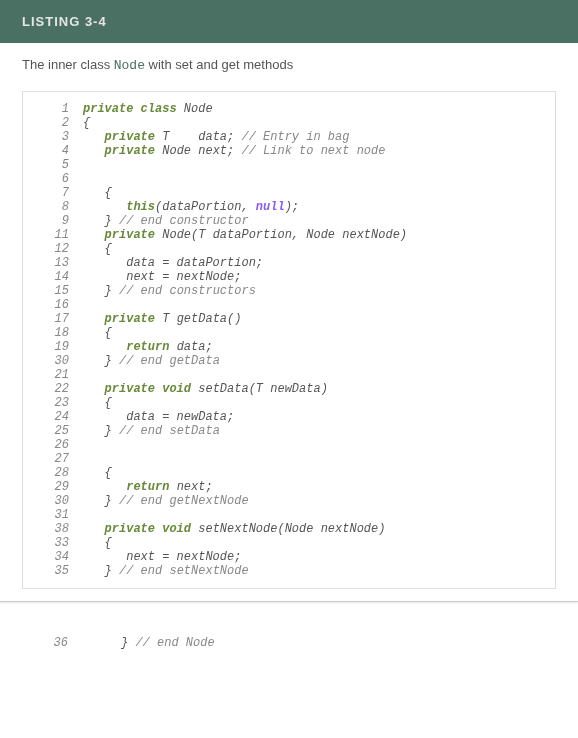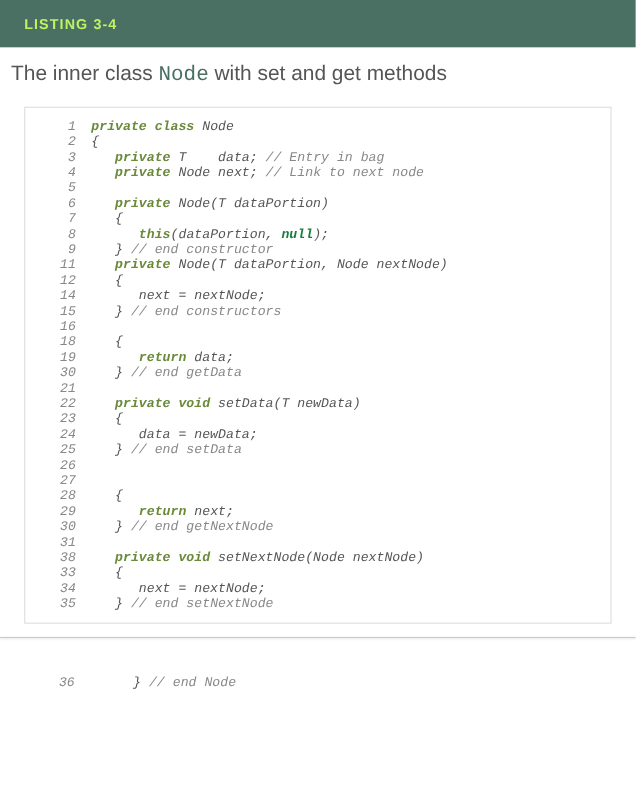--- a/index.html
+++ b/index.html
@@ -6,30 +6,30 @@
     margin: 0;
     padding: 0;
     font-family: Arial, Helvetica, sans-serif;
     font-size: 13px;
     color: #555;
     background: #fff;
     width: 578px;
   }
   .header {
     background: #4a6f63;
-    color: #bef264;
+    color: #e5e5e5;
     padding: 14px 22px;
     font-weight: 600;
     letter-spacing: 1px;
     font-size: 13px;
   }
   .caption {
-    padding: 14px 22px 18px 10px;
+    padding: 14px 22px 18px 22px;
     color: #555;
-    font-size: 19px;
+    font-size: 13px;
   }
   .inline-code {
     font-family: "Courier New", monospace;
     color: #4a6f63;
   }
   .code-block {
     margin: 0 22px 0 22px;
     border: 1px solid #ddd;
     background: #fff;
     padding: 10px 0 10px 0;
@@ -51,21 +51,21 @@
   }
   .code {
     font-family: "Courier New", monospace;
     font-style: italic;
     font-size: 12px;
     white-space: pre;
     color: #555;
   }
   .kw { color: #6a8a3a; font-weight: bold; }
   .comment { color: #888; }
-  .lit { color: #15803d; font-weight: bold; }
+  .lit { color: #8b5cf6; font-weight: bold; }
   .divider {
     margin: 12px 0 30px 0;
     border: none;
     border-top: 1px solid #ccc;
     box-shadow: 0 1px 2px rgba(0,0,0,0.15);
   }
   .after-block {
     margin: 0 22px;
   }
   .after-line {
@@ -102,21 +102,20 @@
     <div class="code-line">
       <span class="gutter">4</span>
       <span class="code"><span>   </span><span class="kw">private</span><span> Node next; </span><span class="comment">// Link to next node</span></span>
     </div>
     <div class="code-line">
       <span class="gutter">5</span>
       <span class="code">&nbsp;</span>
     </div>
     <div class="code-line">
       <span class="gutter">6</span>
-      <span class="code"><span>   </span><span class="kw">private</span><span> Node(T dataPortion)</span></span>
     </div>
     <div class="code-line">
       <span class="gutter">7</span>
       <span class="code"><span>   {</span></span>
     </div>
     <div class="code-line">
       <span class="gutter">8</span>
       <span class="code"><span>      </span><span class="kw">this</span><span>(dataPortion, </span><span class="lit">null</span><span>);</span></span>
     </div>
     <div class="code-line">
@@ -125,30 +124,38 @@
     </div>
     <div class="code-line">
       <span class="gutter">11</span>
       <span class="code"><span>   </span><span class="kw">private</span><span> Node(T dataPortion, Node nextNode)</span></span>
     </div>
     <div class="code-line">
       <span class="gutter">12</span>
       <span class="code"><span>   {</span></span>
     </div>
     <div class="code-line">
+      <span class="gutter">13</span>
+      <span class="code"><span>      data = dataPortion;</span></span>
+    </div>
+    <div class="code-line">
       <span class="gutter">14</span>
       <span class="code"><span>      next = nextNode;</span></span>
     </div>
     <div class="code-line">
       <span class="gutter">15</span>
       <span class="code"><span>   } </span><span class="comment">// end constructors</span></span>
     </div>
     <div class="code-line">
       <span class="gutter">16</span>
       <span class="code">&nbsp;</span>
+    </div>
+    <div class="code-line">
+      <span class="gutter">17</span>
+      <span class="code"><span>   </span><span class="kw">private</span><span> T getData()</span></span>
     </div>
     <div class="code-line">
       <span class="gutter">18</span>
       <span class="code"><span>   {</span></span>
     </div>
     <div class="code-line">
       <span class="gutter">19</span>
       <span class="code"><span>      </span><span class="kw">return</span><span> data;</span></span>
     </div>
     <div class="code-line">

